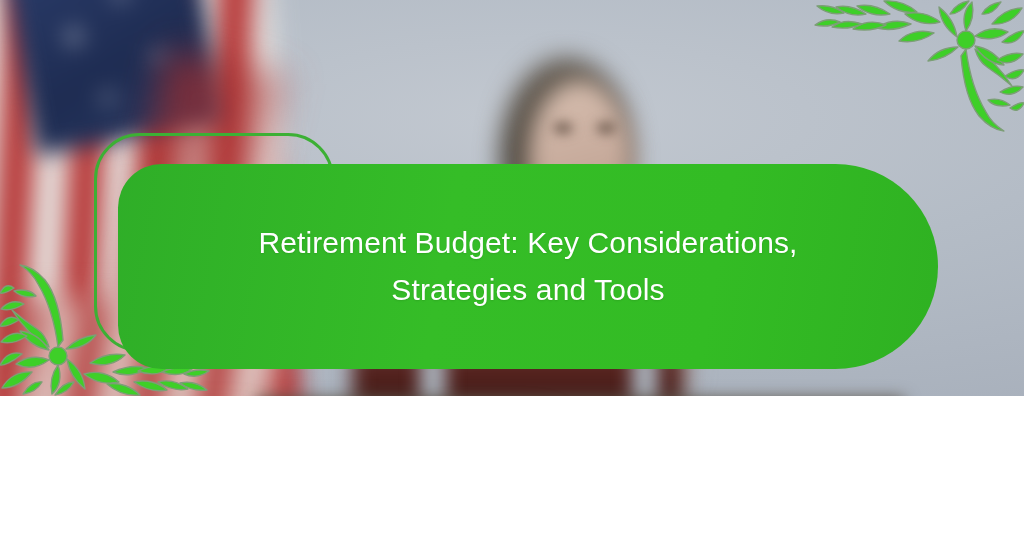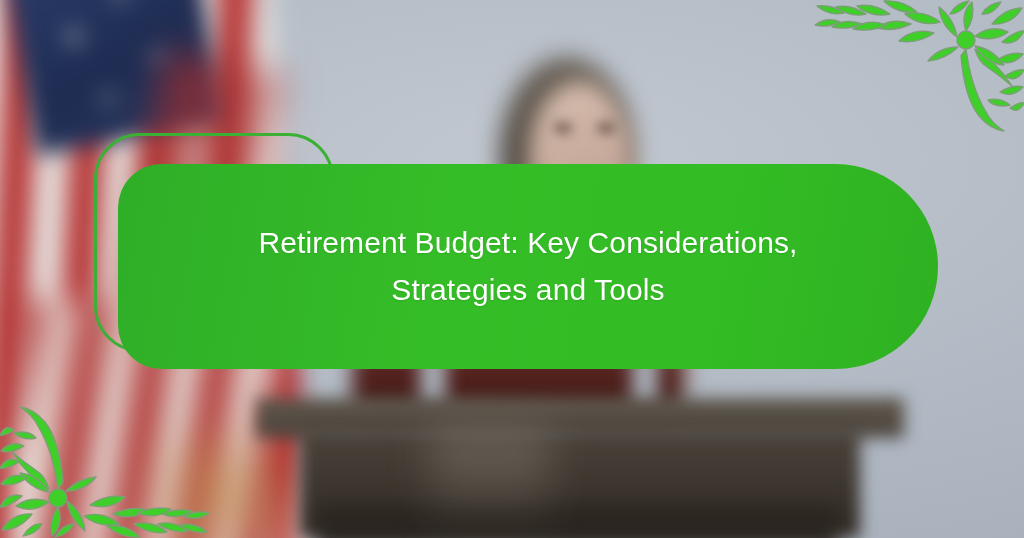--- a/index.html
+++ b/index.html
@@ -7,21 +7,21 @@
     padding: 0;
     background: #ffffff;
   }
   body {
     font-family: "Liberation Sans", sans-serif;
   }
 
   #stage {
     position: relative;
     width: 1024px;
-    height: 538px;
+    height: 396px;
     overflow: hidden;
     background: #a3a3a3;
   }
 
   
   .photo {
     position: absolute;
     inset: 0;
     overflow: hidden;
   }

